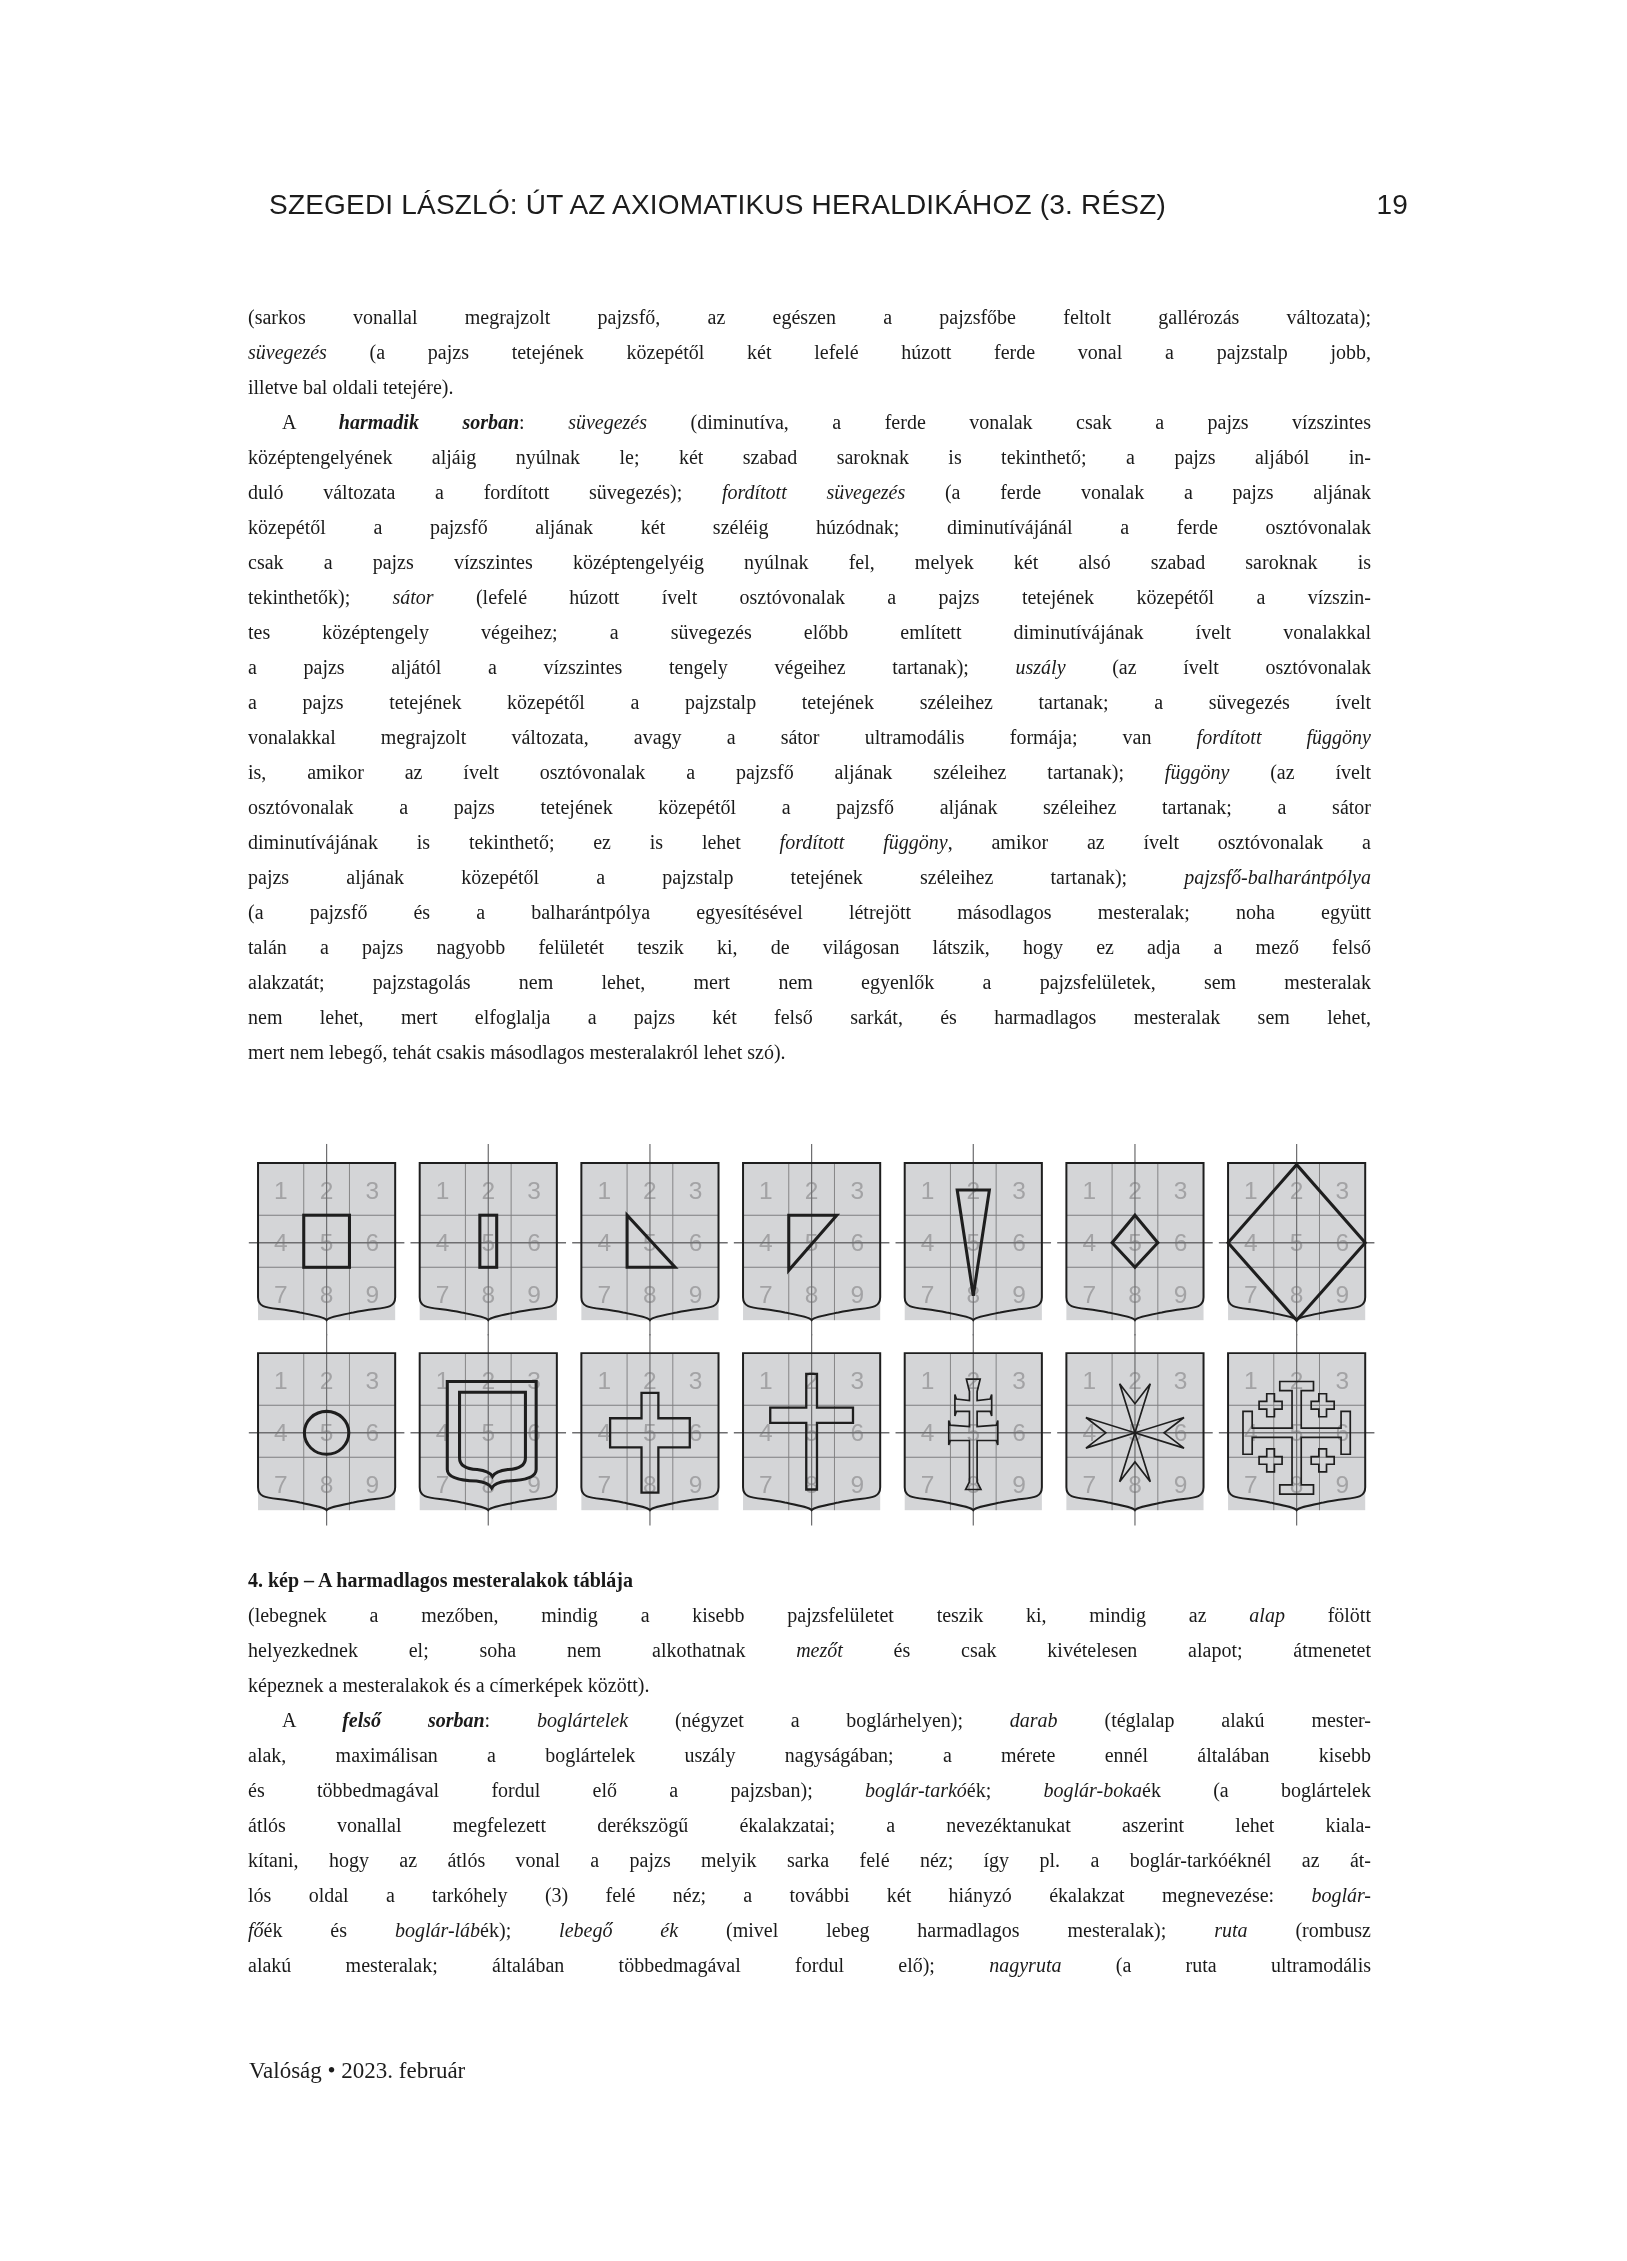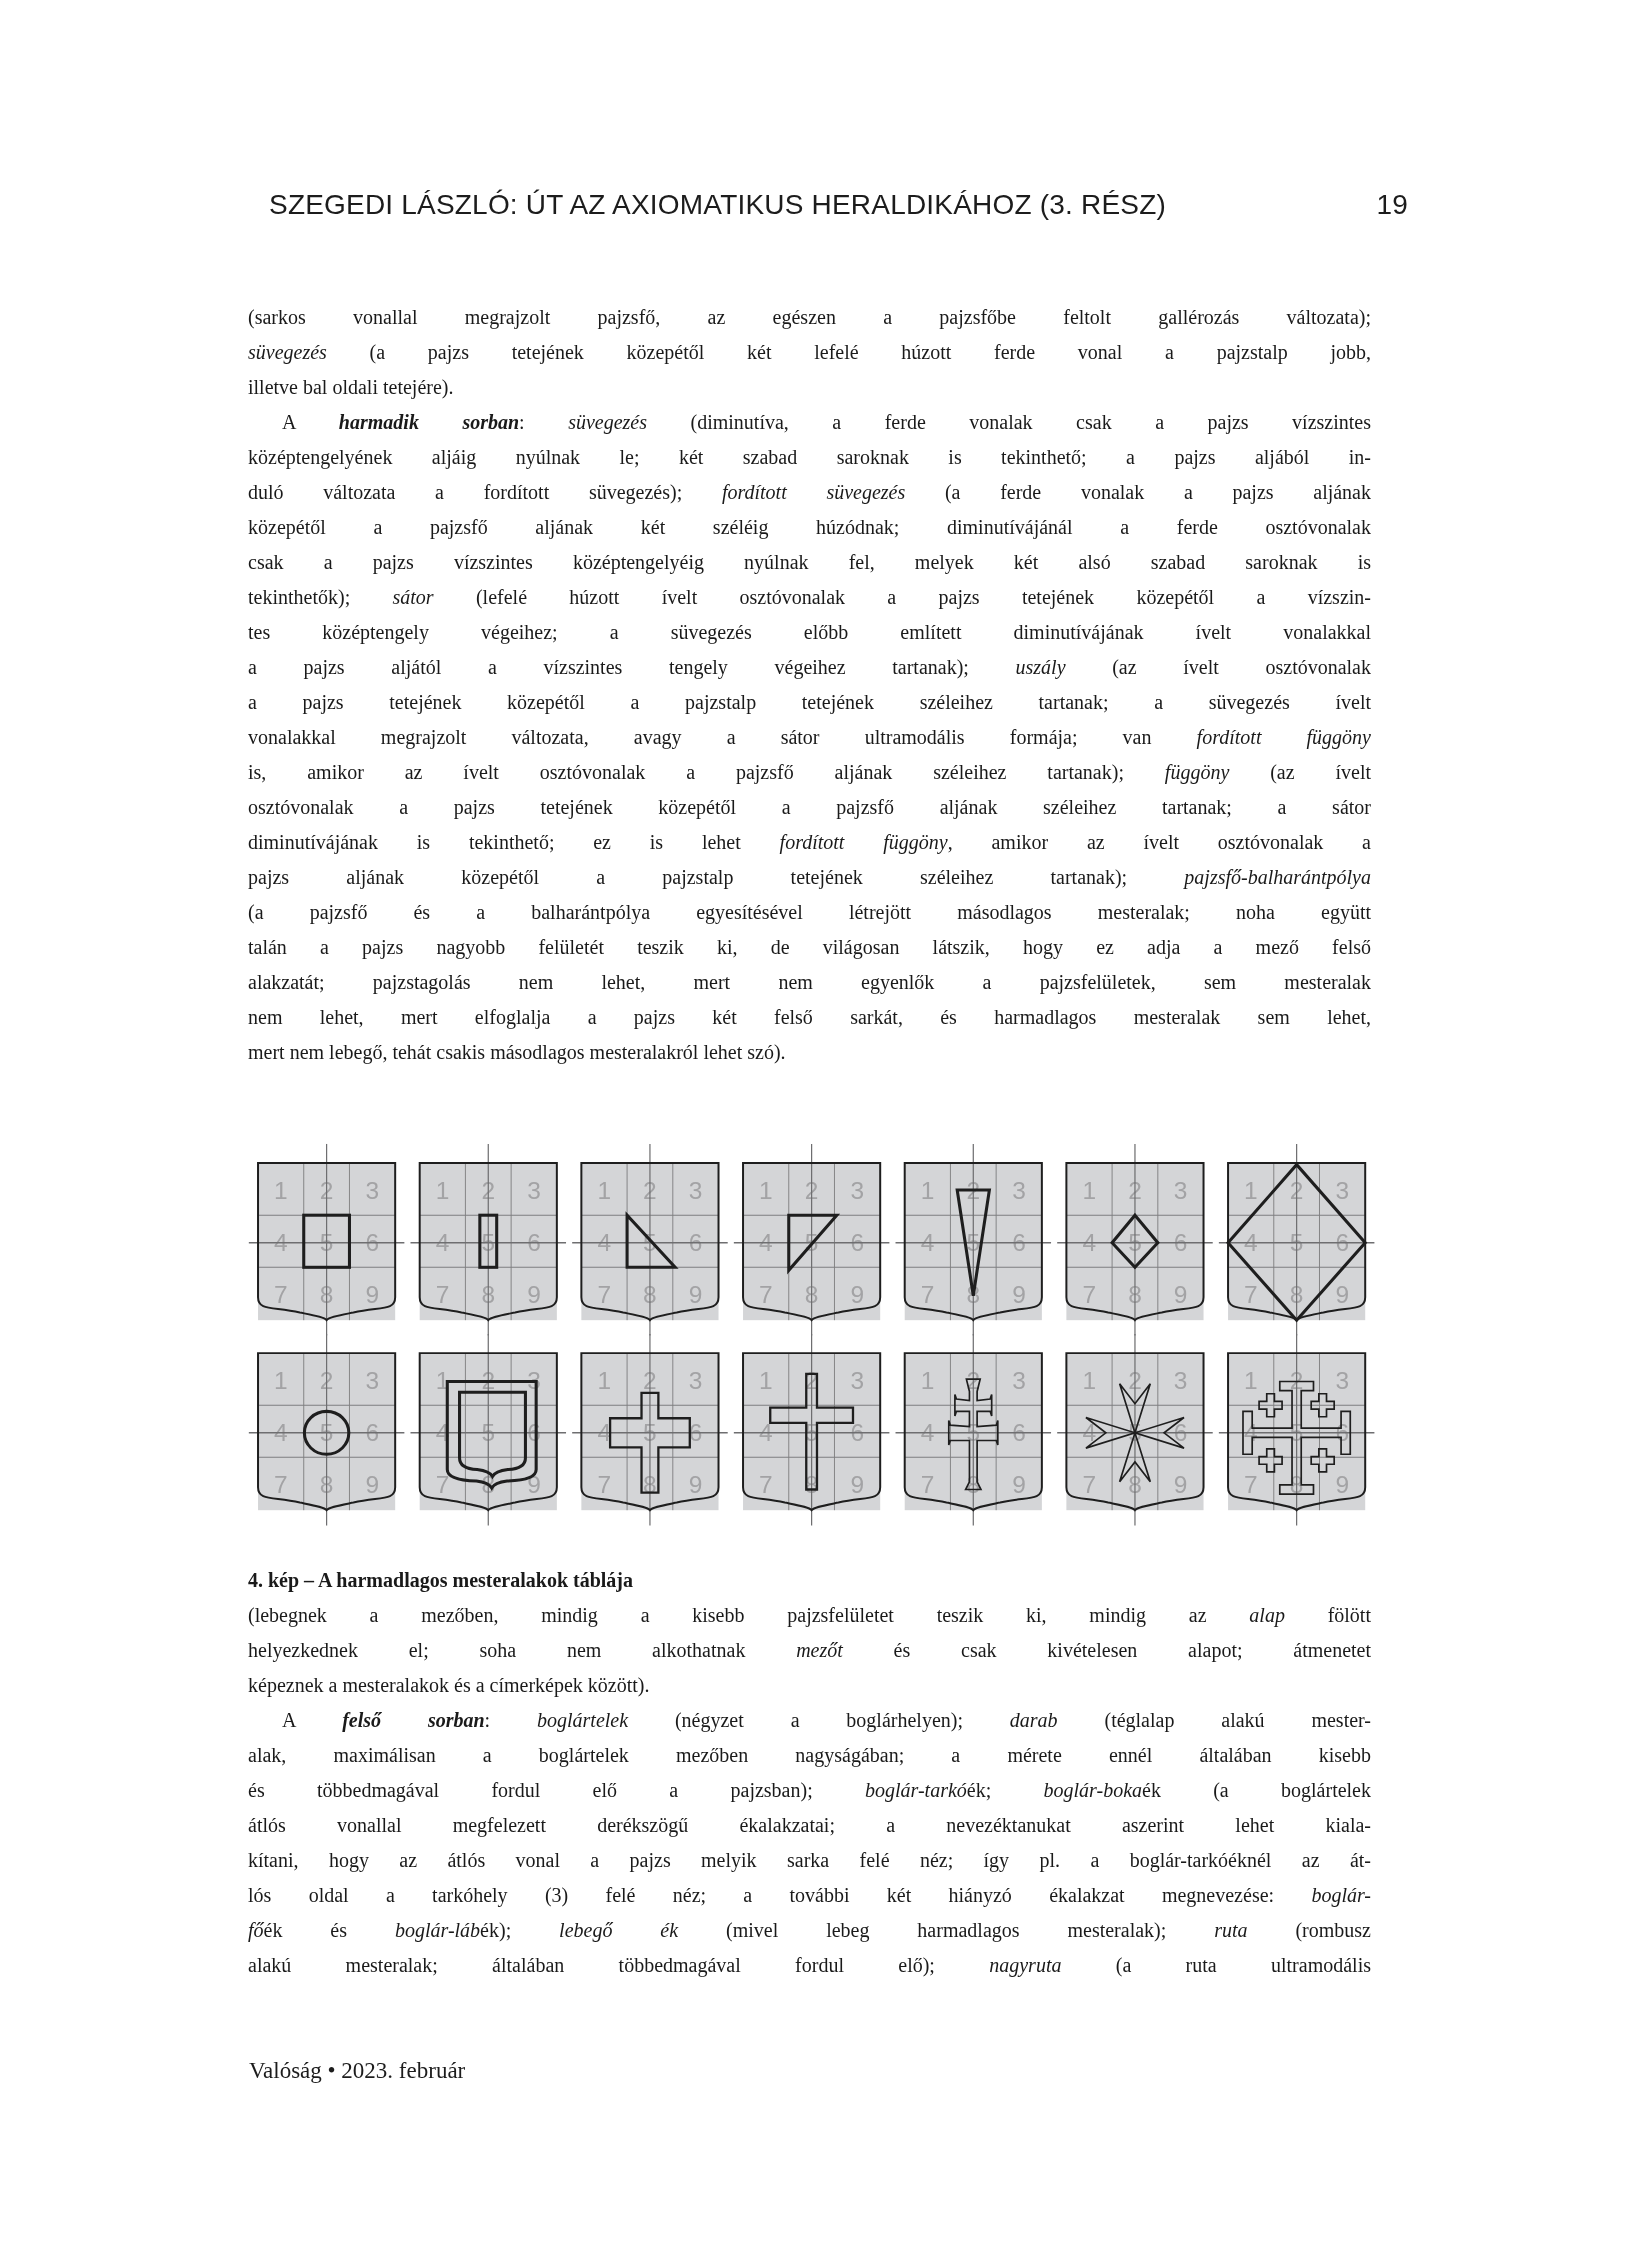--- a/index.html
+++ b/index.html
@@ -424,21 +424,21 @@
       </g>
     </svg>
 </div>
 
 <div class="text-block" id="block2">
     <div class="line last"><span class="b">4. kép – A harmadlagos mesteralakok táblája</span></div>
     <div class="line"><span>(lebegnek a mezőben, mindig a kisebb pajzsfelületet teszik ki, mindig az </span><span class="i">alap</span><span> fölött</span></div>
     <div class="line"><span>helyezkednek el; soha nem alkothatnak </span><span class="i">mezőt</span><span> és csak kivételesen alapot; átmenetet</span></div>
     <div class="line last"><span>képeznek a mesteralakok és a címerképek között).</span></div>
     <div class="line indent"><span>A </span><span class="bi">felső sorban</span><span>: </span><span class="i">boglártelek</span><span> (négyzet a boglárhelyen); </span><span class="i">darab</span><span> (téglalap alakú mester-</span></div>
-    <div class="line"><span>alak, maximálisan a boglártelek mezőben nagyságában; a mérete ennél általában kisebb</span></div>
+    <div class="line"><span>alak, maximálisan a boglártelek uszály nagyságában; a mérete ennél általában kisebb</span></div>
     <div class="line"><span>és többedmagával fordul elő a pajzsban); </span><span class="i">boglár-tarkó</span><span>ék; </span><span class="i">boglár-boka</span><span>ék (a boglártelek</span></div>
     <div class="line"><span>átlós vonallal megfelezett derékszögű ékalakzatai; a nevezéktanukat aszerint lehet kiala-</span></div>
     <div class="line"><span>kítani, hogy az átlós vonal a pajzs melyik sarka felé néz; így pl. a boglár-tarkóéknél az át-</span></div>
     <div class="line"><span>lós oldal a tarkóhely (3) felé néz; a további két hiányzó ékalakzat megnevezése: </span><span class="i">boglár-</span></div>
     <div class="line"><span class="i">fő</span><span>ék és </span><span class="i">boglár-láb</span><span>ék); </span><span class="i">lebegő ék</span><span> (mivel lebeg harmadlagos mesteralak); </span><span class="i">ruta</span><span> (rombusz</span></div>
     <div class="line"><span>alakú mesteralak; általában többedmagával fordul elő); </span><span class="i">nagyruta</span><span> (a ruta ultramodális</span></div>
   </div>
 
 <div class="footer">
   <span>Valóság • 2023. február</span>

